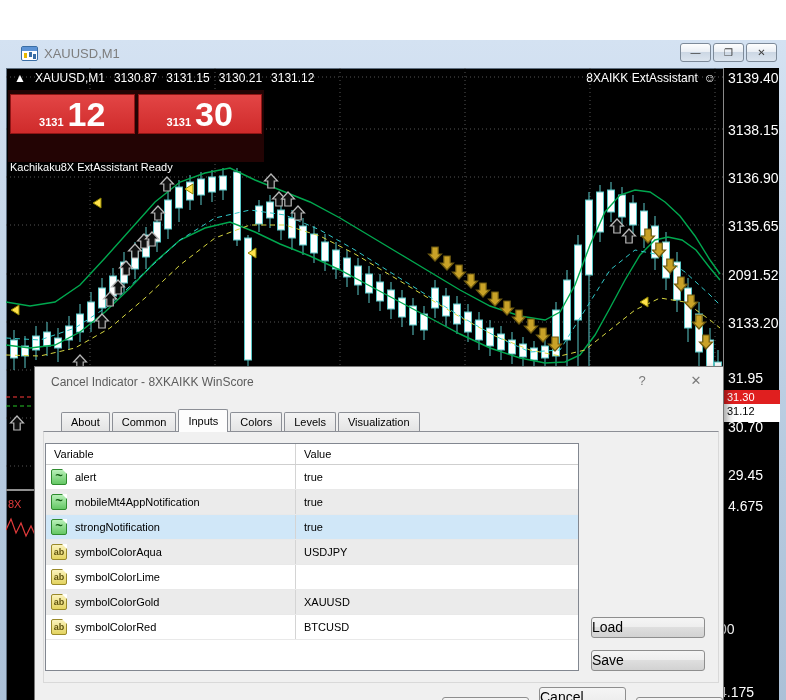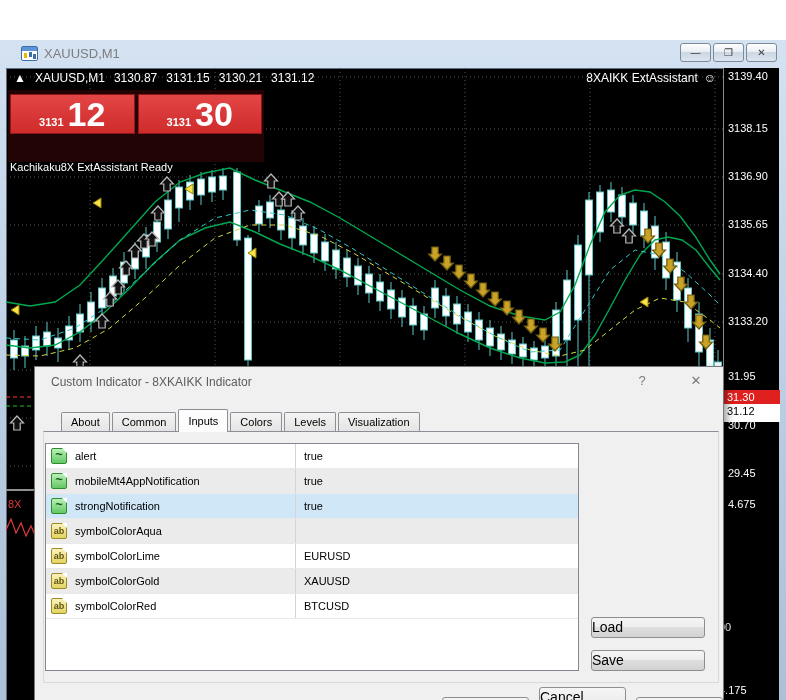--- a/index.html
+++ b/index.html
@@ -47,21 +47,21 @@
   .price-tile { flex:1; background:linear-gradient(#e34545,#cf2b2b); border:1px solid #8f1616;
     color:#fff; display:flex; align-items:flex-end; justify-content:center; gap:4px;
     padding-bottom:1px; }
   .price-prefix { font-size:11px; font-weight:bold; margin-bottom:4px; }
   .price-big { font-size:34px; font-weight:bold; line-height:36px; }
   .status-line { position:absolute; left:10px; top:121px; z-index:3; color:#fff; font-size:11px; }
 
   
   .axis { position:absolute; left:723px; top:28px; width:56px; height:664px; z-index:2;
     background:#000; border-left:1px solid #8a8a8a; }
-  .axis-label { position:absolute; left:4px; color:#fff; font-size:11px; white-space:nowrap; }
+  .axis-label { position:absolute; left:4px; color:#fff; font-size:14px; white-space:nowrap; }
   .axis-label.partial { left:-5px; }
   .price-box { position:absolute; left:0; width:56px; height:18px; font-size:11px;
     line-height:14px; padding-left:3px; }
   .ask-box { background:#e01f1f; color:#fff; }
   .last-box { background:#fff; color:#000; }
   .chart-grip { position:absolute; right:16px; bottom:14px; width:13px; height:13px;
     background-image:radial-gradient(circle at 1.5px 1.5px,#8a8a8a 1.2px,transparent 1.6px);
     background-size:4px 4px; clip-path:polygon(100% 0,100% 100%,0 100%); }
 
   
@@ -361,47 +361,51 @@
     </div>
   </div>
   <div class="status-line">Kachikaku8X ExtAssistant Ready</div>
 
   <div class="axis" id="axis">
     <div class="chart-grip"></div>
   <div class="axis-label" style="top: 2px;">3139.40</div>
       <div class="axis-label" style="top: 54px;">3138.15</div>
       <div class="axis-label" style="top: 102px;">3136.90</div>
       <div class="axis-label" style="top: 150px;">3135.65</div>
-      <div class="axis-label" style="top: 199px;">3134.40</div>
+      <div class="axis-label" style="top: 199px;">2091.52</div>
       <div class="axis-label" style="top: 247px;">3133.20</div>
       <div class="axis-label" style="top: 302px;">31.95</div>
       <div class="axis-label" style="top: 351px;">30.70</div>
       <div class="axis-label" style="top: 399px;">29.45</div>
       <div class="axis-label" style="top: 430px;">4.675</div>
       <div class="axis-label partial" style="top: 553px;">00</div>
       <div class="axis-label partial" style="top: 616px;">4.175</div>
       <div class="axis-label partial" style="top: 634px;">:29</div>
       <div class="price-box ask-box" style="top: 322px;">31.30</div>
       <div class="price-box last-box" style="top: 336px;">31.12</div>
     </div>
 
   <div class="dialog">
-    <div class="dlg-title">Custom Indicator - 8XKAIKK Indicator</div>
+    <div class="dlg-title">Cancel Indicator - 8XKAIKK WinScore</div>
     <div class="dlg-help">?</div>
     <div class="dlg-close">✕</div>
     <div class="tabs" id="tabs">
         <div class="tab">About</div>
         <div class="tab">Common</div>
         <div class="tab active">Inputs</div>
         <div class="tab">Colors</div>
         <div class="tab">Levels</div>
         <div class="tab">Visualization</div>
       </div>
     <div class="page"></div>
     <div class="ptable" id="ptable">
+        <div class="t-header">
+          <div class="t-h-cell">Variable</div>
+          <div class="t-h-cell">Value</div>
+        </div>
         <div class="t-row">
           <div class="t-cell-var">
             <span class="picon bool">~</span>
             <span>alert</span>
           </div>
           <div class="t-cell-val">true</div>
         </div>
         <div class="t-row shaded">
           <div class="t-cell-var">
             <span class="picon bool">~</span>
@@ -414,27 +418,27 @@
             <span class="picon bool">~</span>
             <span>strongNotification</span>
           </div>
           <div class="t-cell-val">true</div>
         </div>
         <div class="t-row shaded">
           <div class="t-cell-var">
             <span class="picon string">ab</span>
             <span>symbolColorAqua</span>
           </div>
+          <div class="t-cell-val">USDJPY</div>
         </div>
         <div class="t-row">
           <div class="t-cell-var">
             <span class="picon string">ab</span>
             <span>symbolColorLime</span>
           </div>
-          <div class="t-cell-val">EURUSD</div>
         </div>
         <div class="t-row shaded">
           <div class="t-cell-var">
             <span class="picon string">ab</span>
             <span>symbolColorGold</span>
           </div>
           <div class="t-cell-val">XAUUSD</div>
         </div>
         <div class="t-row">
           <div class="t-cell-var">

